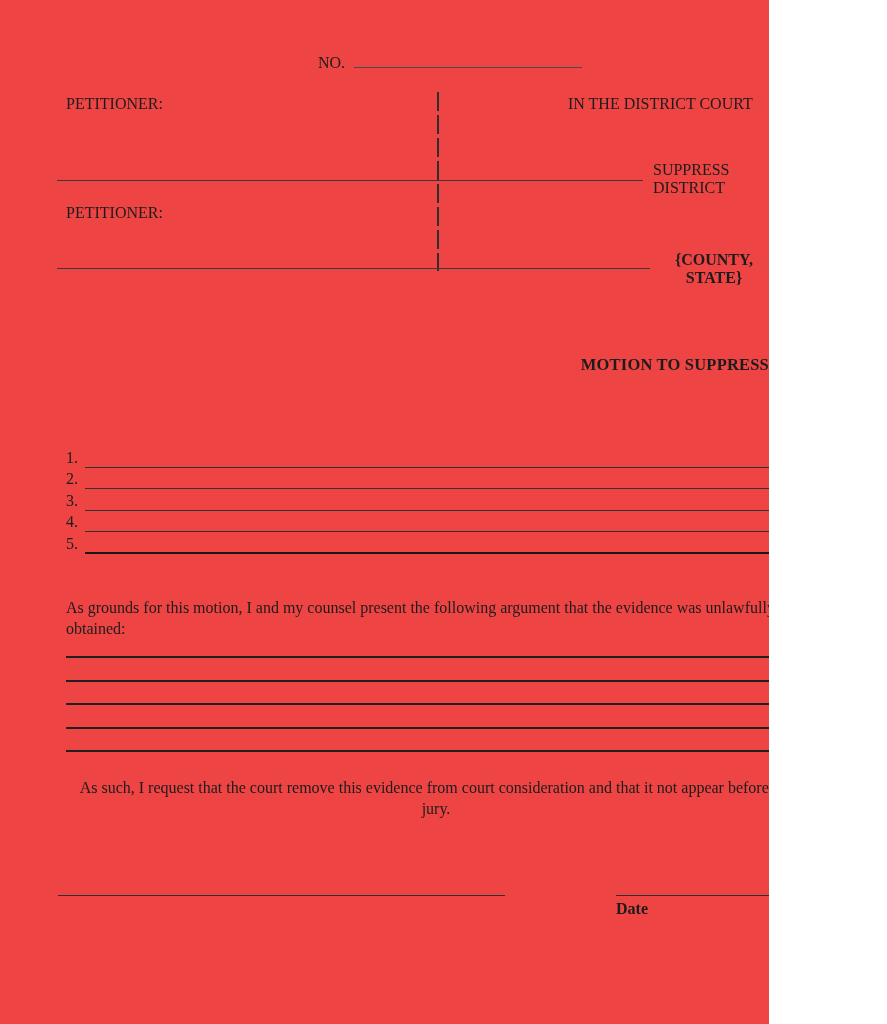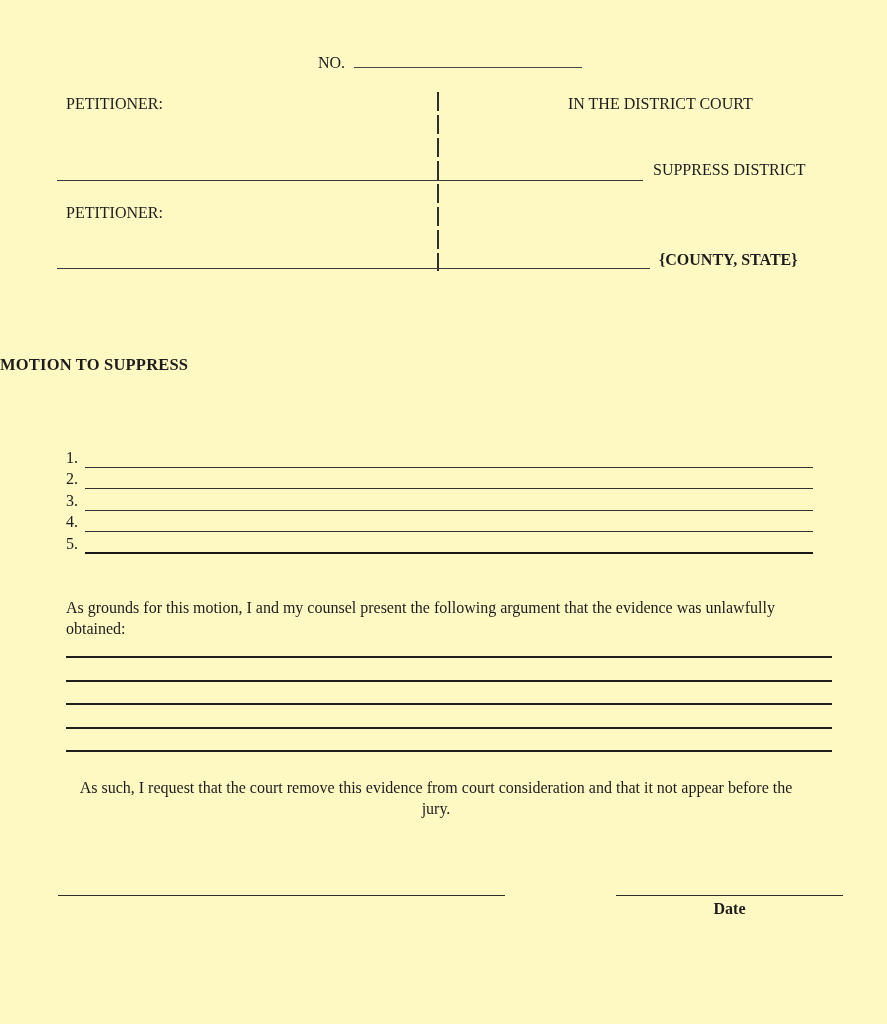--- a/index.html
+++ b/index.html
@@ -1,21 +1,21 @@
 <!DOCTYPE html>
 <html><head>
 <meta charset="utf-8">
 <style>
   * { margin: 0; padding: 0; box-sizing: border-box; }
   html, body { background: #ffffff; }
   .page {
     position: relative;
-    width: 887px;
+    width: 769px;
     height: 1024px;
-    background: #fef9c3;
+    background: #ef4444;
     font-family: "Liberation Serif", "DejaVu Serif", serif;
     color: #1c1c1c;
     font-size: 16px;
     overflow: hidden;
   }
   .abs { position: absolute; }
 
   
   .blank {
     display: inline-block;
@@ -43,21 +43,21 @@
 
   .petitioner-label { left: 66px; top: 95px; }
   .court-name      { left: 568px; top: 95px; }
   .judicial-label  { left: 653px; top: 161px; }
   .defendant-label { left: 66px; top: 204px; }
   .county-state    { left: 659px; top: 251px; font-weight: bold; text-align: center; }
 
   
   .form-title {
     left: 0; right: 0; top: 355px;
-    text-align: left;
+    text-align: right;
     font-weight: bold;
     font-size: 16.5px;
     letter-spacing: 0.2px;
   }
 
   
   .intro { left: 66px; top: 402px; white-space: nowrap; }
   .intro .blank { width: 298px; margin-left: 8px; margin-right: 8px; }
 
   
@@ -89,21 +89,21 @@
   .rule-1 { left: 66px; top: 656px;   width: 766px; }
   .rule-2 { left: 66px; top: 679.5px; width: 766px; }
   .rule-3 { left: 66px; top: 703px;   width: 766px; }
   .rule-4 { left: 66px; top: 726.5px; width: 766px; }
   .rule-5 { left: 66px; top: 750px;   width: 766px; }
 
   
   .sig-line  { left: 58px;  top: 895px; width: 447px; border-top-color: #2f2f2f; }
   .date-line { left: 616px; top: 895px; width: 227px; border-top-color: #2f2f2f; }
   .sig-label  { left: 58px;  top: 900px; width: 447px; text-align: center; font-weight: bold; }
-  .date-label { left: 616px; top: 900px; width: 227px; text-align: center; font-weight: bold; }
+  .date-label { left: 616px; top: 900px; width: 227px; text-align: left; font-weight: bold; }
 </style>
 </head>
 <body>
 
 <div class="page">
 
   <div class="abs no-row">
     <span>NO.</span><span class="blank"></span>
   </div>
 

